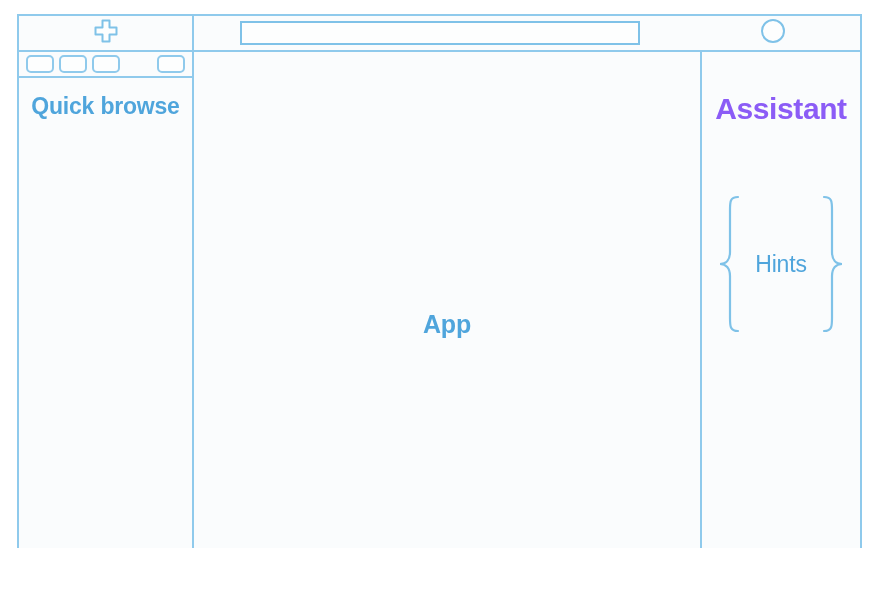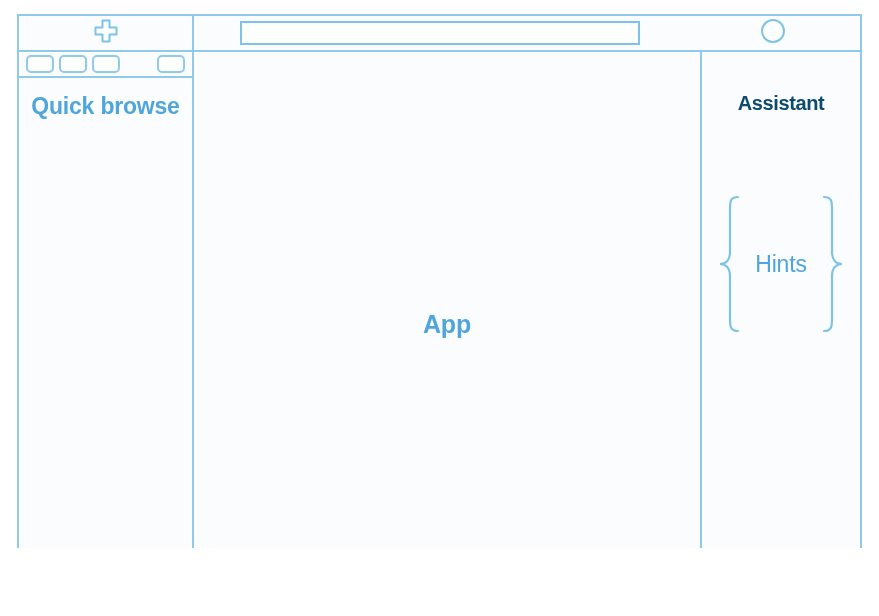--- a/index.html
+++ b/index.html
@@ -156,23 +156,23 @@
   }
 
   #assistant-panel {
     width: 160px;
     box-sizing: border-box;
     border-left: 2px solid #8FCAEC;
     position: relative;
     padding-top: 40px;
   }
   #assistant-title {
-    font-size: 20px;
+    font-size: 30px;
     font-weight: bold;
-    color: #0c4a6e;
+    color: #8b5cf6;
     text-align: center;
     letter-spacing: -0.4px;
   }
   #hints-block {
     position: absolute;
     left: 0;
     top: 142px;
     width: 100%;
     display: flex;
     align-items: center;

